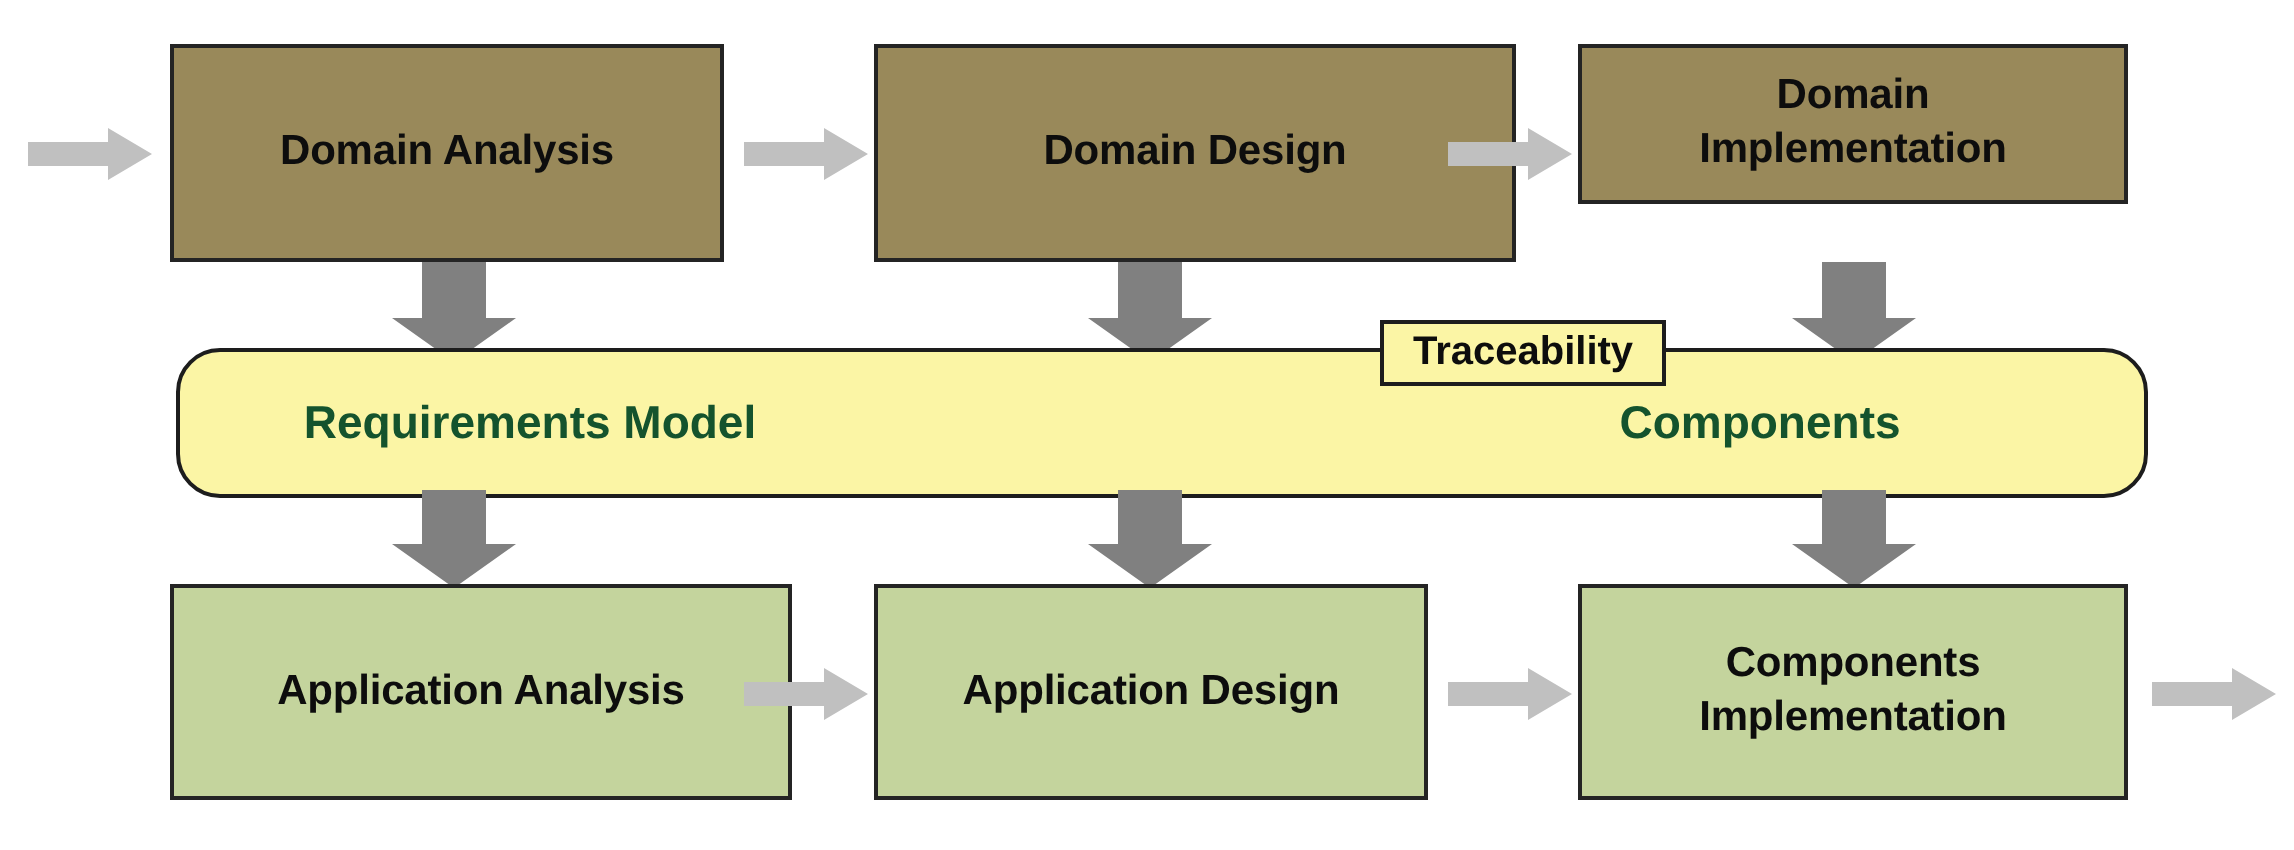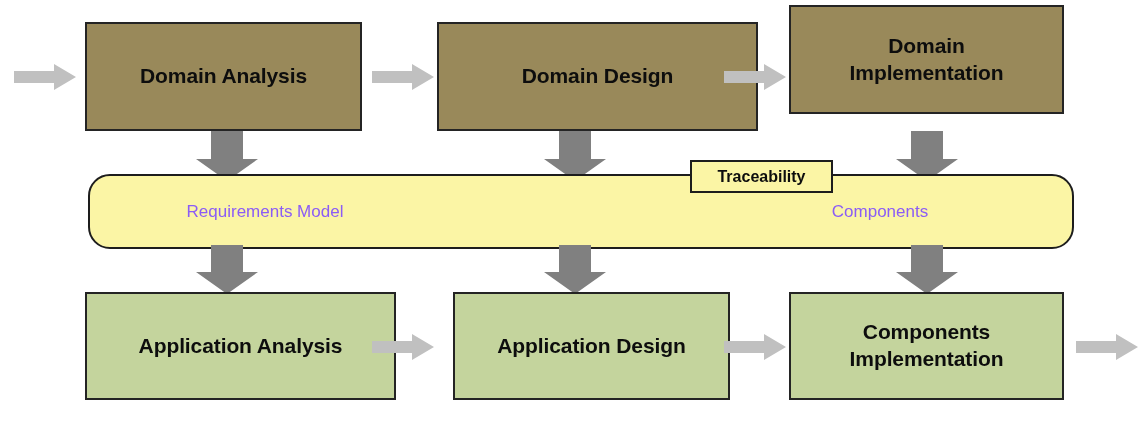--- a/index.html
+++ b/index.html
@@ -48,35 +48,35 @@
     border: 2px solid #1d1d1d;
     border-radius: 22px;
   }
   .asset-label {
     position: absolute;
     top: 0;
     height: 100%;
     display: flex;
     align-items: center;
     justify-content: center;
-    font-size: 17px;
-    color: #8b5cf6;
-    font-weight: normal;
+    font-size: 23px;
+    color: #14532d;
+    font-weight: bold;
     white-space: nowrap;
   }
 
   
   #traceability-box {
     position: absolute;
     box-sizing: border-box;
     border: 2px solid #1d1d1d;
     display: flex;
     align-items: center;
     justify-content: center;
-    font-size: 16px;
+    font-size: 20px;
     font-weight: bold;
     color: #0d0d0d;
     white-space: nowrap;
     z-index: 5;
   }
 
   
   .arrow {
     position: absolute;
     display: block;
@@ -89,21 +89,21 @@
 <div id="canvas">
 
   <div class="proc-box" id="box-domain-analysis" style="left:85px; top:22px; width:277px; height:109px; background:#99895A;justify-content:center;">
     <span class="lbl">Domain Analysis</span>
   </div>
 
   <div class="proc-box" id="box-domain-design" style="left:437px; top:22px; width:321px; height:109px; background:#99895A;">
     <span class="lbl">Domain Design</span>
   </div>
 
-  <div class="proc-box" id="box-domain-implementation" style="left:789px; top:5px; width:275px; height:109px; background:#99895A;align-items:center;">
+  <div class="proc-box" id="box-domain-implementation" style="left:789px; top:22px; width:275px; height:80px; background:#99895A;align-items:center;">
     <span class="lbl">Domain
 Implementation</span>
   </div>
 
   <span class="arrow" style="left:14px; top:64px;">
     <svg width="62" height="26" viewBox="0 0 62 26">
       <polygon points="0,7 40,7 40,0 62,13 40,26 40,19 0,19" fill="#C0C0C0"></polygon>
     </svg>
   </span>
 
@@ -164,21 +164,21 @@
   <span class="arrow" style="left:896px; top:245px;">
     <svg width="62" height="49" viewBox="0 0 62 49">
       <polygon points="15,0 47,0 47,27 62,27 31,49 0,27 15,27" fill="#808080"></polygon>
     </svg>
   </span>
 
   <div class="proc-box" id="box-application-analysis" style="left:85px; top:292px; width:311px; height:108px; background:#C4D49D;">
     <span class="lbl">Application Analysis</span>
   </div>
 
-  <div class="proc-box" id="box-application-design" style="left:437px; top:292px; width:277px; height:108px; background:#C4D49D;margin-left:16px;">
+  <div class="proc-box" id="box-application-design" style="left:437px; top:292px; width:277px; height:108px; background:#C4D49D;">
     <span class="lbl">Application Design</span>
   </div>
 
   <div class="proc-box" id="box-application-implementation" style="left:789px; top:292px; width:275px; height:108px; background:#C4D49D;">
     <span class="lbl">Components
 Implementation</span>
   </div>
 
   <span class="arrow" style="left:372px; top:334px;">
     <svg width="62" height="26" viewBox="0 0 62 26">

